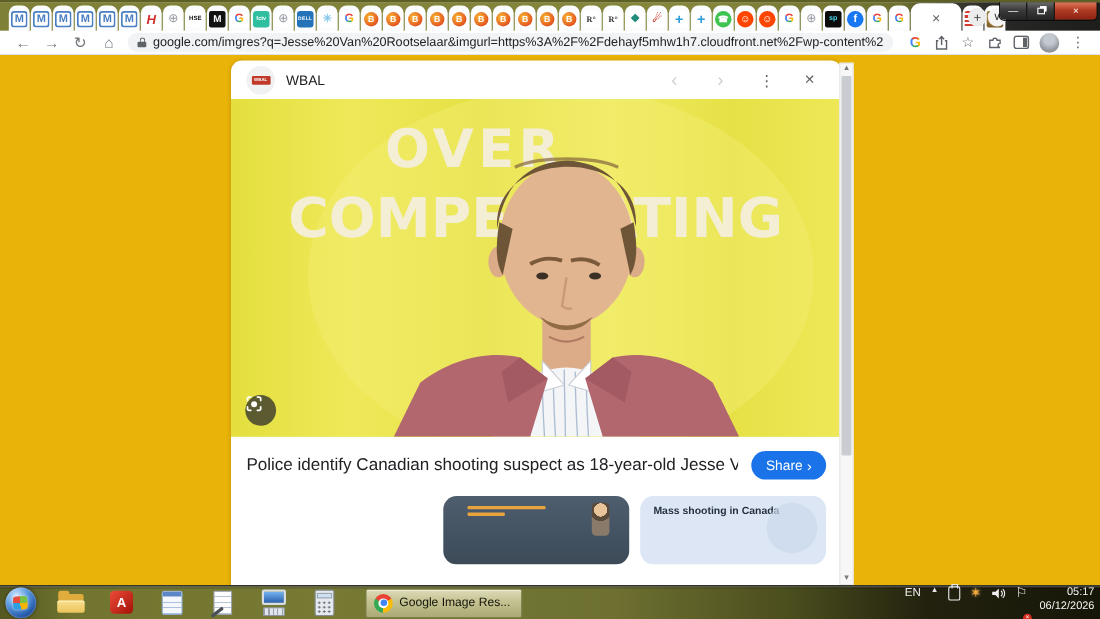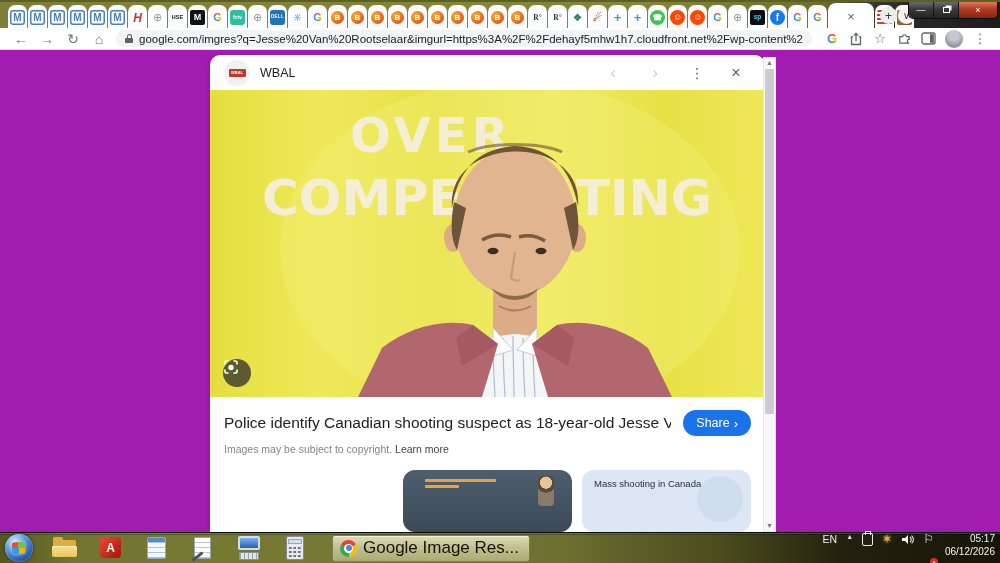--- a/index.html
+++ b/index.html
@@ -61,21 +61,21 @@
   #lock-icon .body { position:absolute; bottom:0; width:8px; height:5.5px; background:#5f6368; border-radius:1px; }
   #lock-icon .shackle { position:absolute; top:0; left:1.5px; width:5px; height:5px; border:1.3px solid #5f6368; border-bottom:none; border-radius:3px 3px 0 0; }
   #url-text { font-size:11.5px; color:#202124; white-space:nowrap; overflow:hidden; flex:1; min-width:0; }
   .tool-icon { width:24px; text-align:center; color:#5f6368; font-size:13px; flex:0 0 auto; line-height:1; }
   #g-ext .g { font-weight:bold; font-size:13px; background:conic-gradient(from -45deg,#ea4335 0 25%,#fbbc05 0 50%,#34a853 0 75%,#4285f4 0 100%);
      -webkit-background-clip:text; background-clip:text; color:transparent; }
   #avatar-btn { width:18px; height:18px; border-radius:50%; background:radial-gradient(circle at 50% 32%,#c3c9cf 0 30%,#8f959b 70%); margin:0 5px; flex:0 0 auto; }
   .svgicon { width:24px; display:flex; justify-content:center; flex:0 0 auto; }
 
   
-  #content { position:absolute; top:50px; left:0; width:1000px; height:482px; background:#a21caf; }
+  #content { position:absolute; top:50px; left:0; width:1000px; height:482px; background:#eab308; }
   #panel { position:absolute; left:210px; top:5px; width:555px; height:477px; background:#fff;
     border-radius:10px 10px 0 0; box-shadow:0 1px 5px rgba(0,0,0,.18); overflow:hidden; }
   #panel-header { height:35px; display:flex; align-items:center; padding:0 16px 0 14px; gap:10px; }
   #source-favicon { width:26px; height:26px; border-radius:50%; background:#f0f1f2; display:flex; align-items:center; justify-content:center; flex:0 0 auto; }
   #source-favicon .wb { background:#c0392b; color:#fff; font-size:4px; font-weight:bold; padding:2px 2.5px; border-radius:1px; line-height:1; }
   #source-name { font-size:12.5px; color:#202124; flex:1; }
   .hdr-btn { width:32px; text-align:center; font-size:15px; line-height:1; }
   #nav-prev,#nav-next { color:#ccd0d5; font-size:17px; }
   #hdr-menu { color:#5f6368; font-size:14px; letter-spacing:0; }
   #hdr-close { color:#5f6368; font-size:16px; width:26px; }
@@ -99,21 +99,21 @@
     linear-gradient(100deg,#a96433 0 14%,#ecdcba 14% 40%,#c8884a 40% 62%,#8a5a2e 62% 82%,#b5703f 82%); }
   .card-news-frame { background:linear-gradient(#4e5e6e,#3c4a58); }
   .card-news-frame .bar { position:absolute; height:3px; background:#e8a33d; border-radius:1px; }
   .card-news-frame .b1 { left:22px; top:9px; width:42%; }
   .card-news-frame .b2 { left:22px; top:15px; width:20%; }
   .card-news-frame .np { position:absolute; right:18px; top:6px; width:16px; height:30px;
     background:radial-gradient(circle at 50% 22%,#e8c49a 0 24%,#5a4a3a 25% 40%,#8a7a6a 41%); border-radius:4px; }
   .card-info-card { background:#dce6f4; }
   .card-info-card::after { content:""; position:absolute; right:8px; top:6px; width:46px; height:46px;
     border-radius:50%; background:#cbd9ec; opacity:.7; }
-  .card-label { position:absolute; left:12px; top:8px; font-size:9.5px; font-weight:normal; color:#25303c; }
+  .card-label { position:absolute; left:12px; top:8px; font-size:9.5px; font-weight:bold; color:#25303c; }
 
   
   #pg-scroll { position:absolute; left:763px; top:7px; width:13px; height:475px; background:#f7f7f7; border:1px solid #e6e6e6; }
   #pg-scroll .arr { position:absolute; left:0; width:11px; text-align:center; color:#7a7a7a; font-size:7px; line-height:10px; }
   #pg-scroll .up { top:0; } #pg-scroll .down { bottom:0; }
   #pg-thumb { position:absolute; left:1px; top:11px; width:9px; height:345px; background:#c9cdd1; border-radius:1px; }
 
   
   #taskbar { position:absolute; left:0; top:532px; width:1000px; height:31px;
     background:linear-gradient(90deg,#54571f 0,#71752f 70px,#767a33 300px,#6d7030 560px,#4a4d1d 720px,#23220f 840px,#161608 1000px);
@@ -149,21 +149,21 @@
   #icon-calc .keys { position:absolute; left:6px; top:10px; width:14px; height:12px;
     background-image:radial-gradient(circle, #6a7280 1.1px, transparent 1.2px); background-size:4.5px 4px; }
   #active-task { margin-left:14px; height:27px; display:flex; align-items:center; gap:6px; padding:0 10px 0 7px;
     background:linear-gradient(#dedcb8,#c3c190 45%,#abab76); border:1px solid #7c7f47; border-radius:3px;
     box-shadow:inset 0 1px 0 rgba(255,255,255,.6); flex:0 0 auto; }
   #chrome-logo { width:17px; height:17px; border-radius:50%; position:relative; flex:0 0 auto;
     background:conic-gradient(from -60deg,#ea4335 0 120deg,#fbbc05 120deg 240deg,#34a853 240deg 360deg); }
   #chrome-logo::before { content:""; position:absolute; left:4px; top:4px; width:9px; height:9px; border-radius:50%;
     background:#fff; }
   #chrome-logo::after { content:""; position:absolute; left:5.5px; top:5.5px; width:6px; height:6px; border-radius:50%; background:#4285f4; }
-  #active-task span { font-size:17px; color:#14140a; white-space:nowrap;text-align:center; }
+  #active-task span { font-size:11px; color:#14140a; white-space:nowrap;text-align:center; }
   #tray { position:absolute; right:5px; top:0; height:31px; display:flex; gap:9px; }
   #tray-lang { color:#f0f0f0; font-size:10.5px; }
   #tray-expand { color:#e4e4e4; font-size:7px; }
   #tray-clip { width:11px; height:13px; border:1.5px solid #ececec; border-radius:2px; position:relative; }
   #tray-clip::before { content:""; position:absolute; left:2px; top:-3px; width:4px; height:3px; border:1px solid #ececec; border-bottom:none; }
   #tray-net { color:#f5a93a; font-size:12px; text-shadow:0 0 3px #ffcf6a; line-height:1; }
   #tray-flag { position:relative; color:#f2f2f2; font-size:12px; line-height:1; }
   #tray-flag .badge { position:absolute; right:-4px; bottom:-2px; width:8px; height:8px; border-radius:50%;
     background:#d62b1f; color:#fff; font-size:6px; display:flex; align-items:center; justify-content:center; line-height:1; }
   #tray-clock { text-align:right; color:#f4f4f4; font-size:10px; line-height:1.25; margin-left:2px; }
@@ -511,23 +511,20 @@
       </div>
 
       <div id="title-row">
         <div id="result-title">Police identify Canadian shooting suspect as 18-year-old Jesse Van ...</div>
         <div id="visit-btn">
           <span>Share</span>
           <span class="chev">›</span>
         </div>
       </div>
 
-      <div id="copyright-row">
-        <span>Images may be subject to copyright.</span><span class="lm">Learn more</span>
-      </div>
 
 
       <div id="related-row">
           <div class="card card-photo-arm"></div>
           <div class="card card-news-frame">
             <div class="bar b1"></div>
             <div class="bar b2"></div>
             <div class="np"></div>
           </div>
           <div class="card card-info-card">

